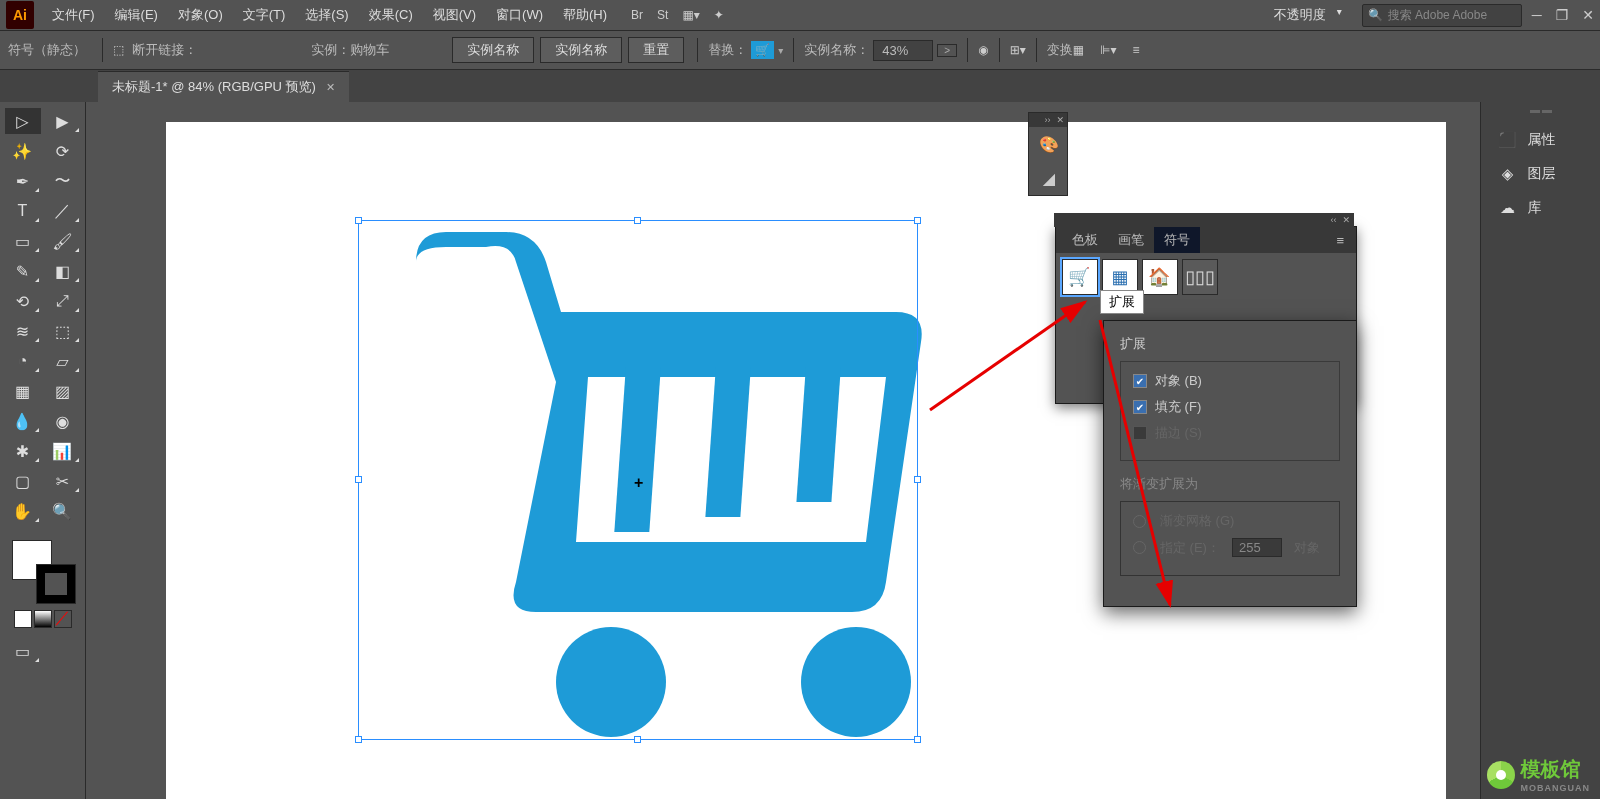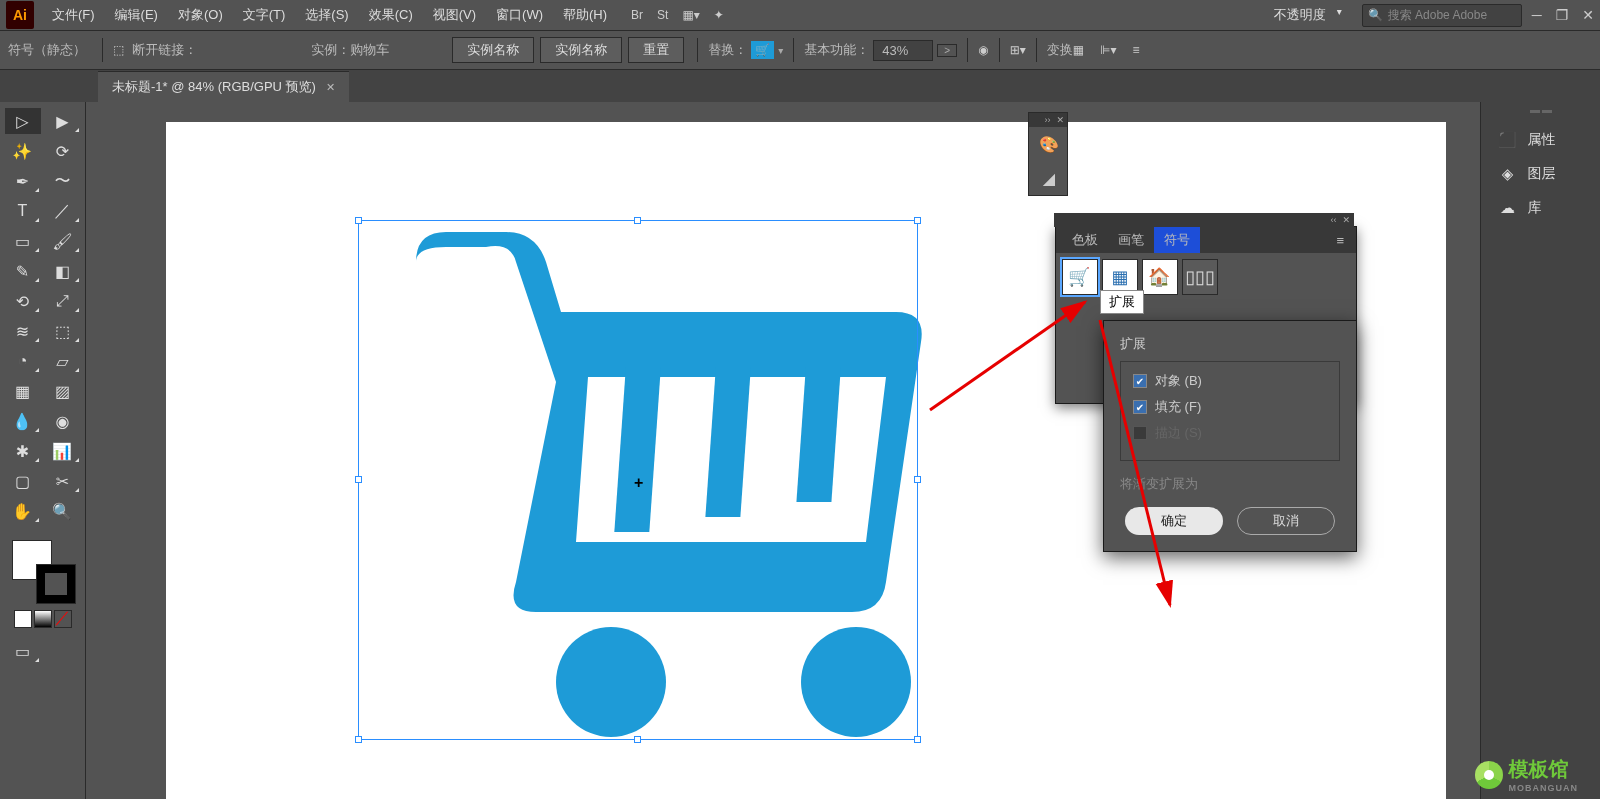--- a/index.html
+++ b/index.html
@@ -64,21 +64,21 @@
 .right-strip .drag-handle { width: 40px; height: 8px; display: flex; justify-content: center; gap: 2px; margin-bottom: 4px; }
 .right-strip .drag-handle span { width: 10px; height: 3px; background: #666; }
 .right-strip .panel-btn { width: 110px; height: 32px; display: flex; align-items: center; gap: 10px; padding-left: 12px; color: #ddd; font-size: 14px; cursor: pointer; }
 .right-strip .panel-btn .ico { width: 20px; text-align: center; font-size: 15px; }
 
 
 .symbols-panel { position: absolute; left: 1055px; top: 226px; width: 302px; background: #535353; border: 1px solid #1a1a1a; box-shadow: 0 4px 12px rgba(0,0,0,.5); }
 .symbols-panel .panel-tabs { height: 26px; background: #383838; display: flex; align-items: center; padding: 0 6px; color: #bbb; font-size: 13px; position: relative; }
 .symbols-panel .panel-tabs .chev { position: absolute; left: -2px; top: -14px; width: 100%; height: 14px; display: flex; justify-content: flex-end; background: #383838; font-size: 9px; color: #aaa; padding: 0 4px; gap: 6px; align-items: center; }
 .symbols-panel .ptab { padding: 4px 10px; cursor: pointer; }
-.symbols-panel .ptab.active { background: #1d4ed8; font-family: Liberation Serif, serif; }
+.symbols-panel .ptab.active { background: #0f172a; font-family: Liberation Serif, serif; }
 .symbols-panel .panel-menu { margin-left: auto; padding: 0 6px; cursor: pointer; }
 .symbols-panel .symbol-body { min-height: 150px; background: #535353; padding: 6px; display: flex; flex-wrap: wrap; gap: 4px; align-content: flex-start; }
 .symbols-panel .sym-thumb { width: 36px; height: 36px; background: #fff; border: 1px solid #2a2a2a; display: flex; align-items: center; justify-content: center; font-size: 18px; color: #1e9bd7; }
 .symbols-panel .sym-thumb.sel { outline: 2px solid #5aa7ff; }
 .tooltip { position: absolute; left: 1100px; top: 290px; background: #fff; color: #000; font-size: 13px; padding: 2px 8px; border: 1px solid #888; z-index: 20; }
 
 
 .dialog { position: absolute; left: 1103px; top: 320px; width: 254px; background: #535353; border: 1px solid #1a1a1a; box-shadow: 0 6px 18px rgba(0,0,0,.6); padding: 14px 16px 16px; color: #ccc; font-size: 13px; z-index: 15; }
 .dialog .group-label { margin-bottom: 8px; }
 .dialog .group-box { border: 1px solid #3a3a3a; padding: 10px 12px; margin-bottom: 14px; }
@@ -90,21 +90,21 @@
 .dialog .field-in { background: #3a3a3a; border: 1px solid #2a2a2a; padding: 1px 6px; width: 50px; color: #888; margin: 0 4px; }
 .dialog .dlg-buttons { display: flex; justify-content: center; gap: 14px; margin-top: 14px; }
 .dialog .dlg-btn { width: 98px; height: 28px; border-radius: 14px; display: flex; align-items: center; justify-content: center; cursor: pointer; font-size: 13px; }
 .dialog .dlg-btn.primary { background: #e8e8e8; color: #222; }
 .dialog .dlg-btn.secondary { background: transparent; border: 1px solid #aaa; color: #ddd; }
 
 
 .arrow-svg { position: absolute; pointer-events: none; z-index: 30; }
 
 
-.watermark { position: absolute; right: 22px; bottom: 6px; display: flex; align-items: center; gap: 6px; color: #6fc93a; font-size: 20px; font-weight: bold; }
+.watermark { position: absolute; right: 10px; bottom: 6px; display: flex; align-items: center; gap: 6px; color: #6fc93a; font-size: 20px; font-weight: bold; }
 .watermark .wm-sub { font-size: 9px; color: #888; letter-spacing: 1px; }
 .watermark .wm-logo { width: 28px; height: 28px; border-radius: 50%; background: conic-gradient(#8bd34a 0 120deg, #6fc93a 120deg 240deg, #a8e063 240deg 360deg); position: relative; }
 .watermark .wm-logo::after { content: ""; position: absolute; left: 9px; top: 9px; width: 10px; height: 10px; background: #fff; border-radius: 50%; }
 
 .small-icon { font-size: 12px; color: #ccc; }
 </style>
 </head>
 <body>
 
 <div class="menubar">
@@ -151,21 +151,21 @@
   <span>实例：购物车</span>
   <div style="width:60px"></div>
   <button class="btn">实例名称</button>
   <button class="btn">实例名称</button>
   <button class="btn">重置</button>
   <div class="sep"></div>
   <span>替换：</span>
   <span class="small-icon" style="background:#1e9bd7;padding:2px 4px;margin:0 4px">🛒</span>
     <span style="color:#aaa;font-size:10px">▾</span>
   <div class="sep"></div>
-  <span>基本功能：</span>
+  <span>实例名称：</span>
   <div class="field" style="min-width:60px;margin:0 4px">43%</div>
   <span style="color:#aaa;font-size:10px;padding:0 6px;border:1px solid #2a2a2a">&gt;</span>
   <div class="sep"></div>
   <span class="small-icon">◉</span>
   <div class="sep"></div>
   <span class="small-icon">⊞▾</span>
   <div class="sep"></div>
   <span>变换</span>
   <div class="spacer"></div>
   <span class="small-icon">▦</span>
@@ -348,23 +348,31 @@
     <div class="chk-row">
         <div class="chk">✔</div>
         <span>填充 (F)</span>
       </div>
     <div class="chk-row disabled">
         <div class="chk disabled"></div>
         <span>描边 (S)</span>
       </div>
   </div>
   <div class="group-label" style="color:#888">将渐变扩展为</div>
-  <div class="dlg-buttons">
-    <div class="dlg-btn primary">确定</div>
-    <div class="dlg-btn secondary">取消</div>
+  <div class="group-box" style="border-color:#333">
+    <div class="chk-row disabled">
+        <span class="radio"></span>
+        <span>渐变网格 (G)</span>
+      </div>
+    <div class="chk-row disabled">
+        <span class="radio"></span>
+        <span>指定 (E)：</span>
+        <span class="field-in">255</span>
+        <span>对象</span>
+      </div>
   </div>
 </div>
 
 <svg class="arrow-svg" style="left:920px;top:290px" width="200" height="130">
   <defs>
       <marker id="ah1" markerWidth="10" markerHeight="10" refX="8" refY="3" orient="auto">
         <path d="M0,0 L9,3 L0,6 Z" fill="#e60000"></path>
       </marker>
     </defs>
   <line x1="10" y1="120" x2="165" y2="12" stroke="#e60000" stroke-width="3" marker-end="url(#ah1)"></line>

